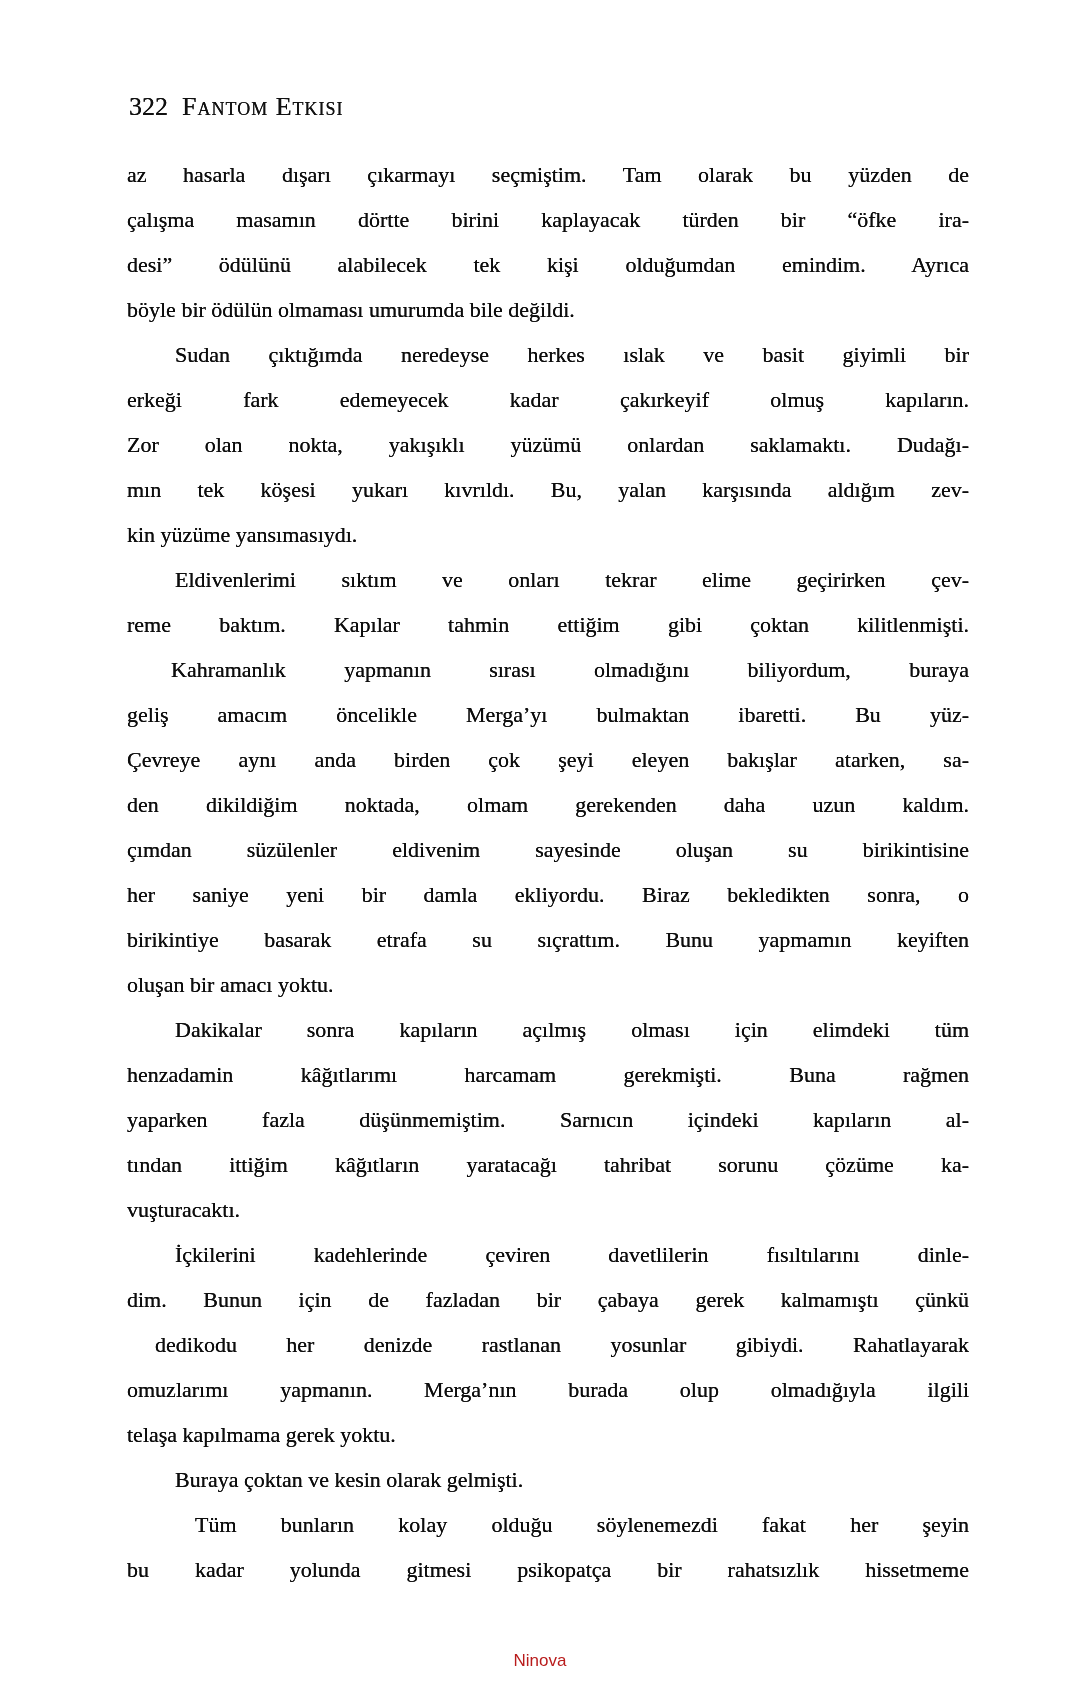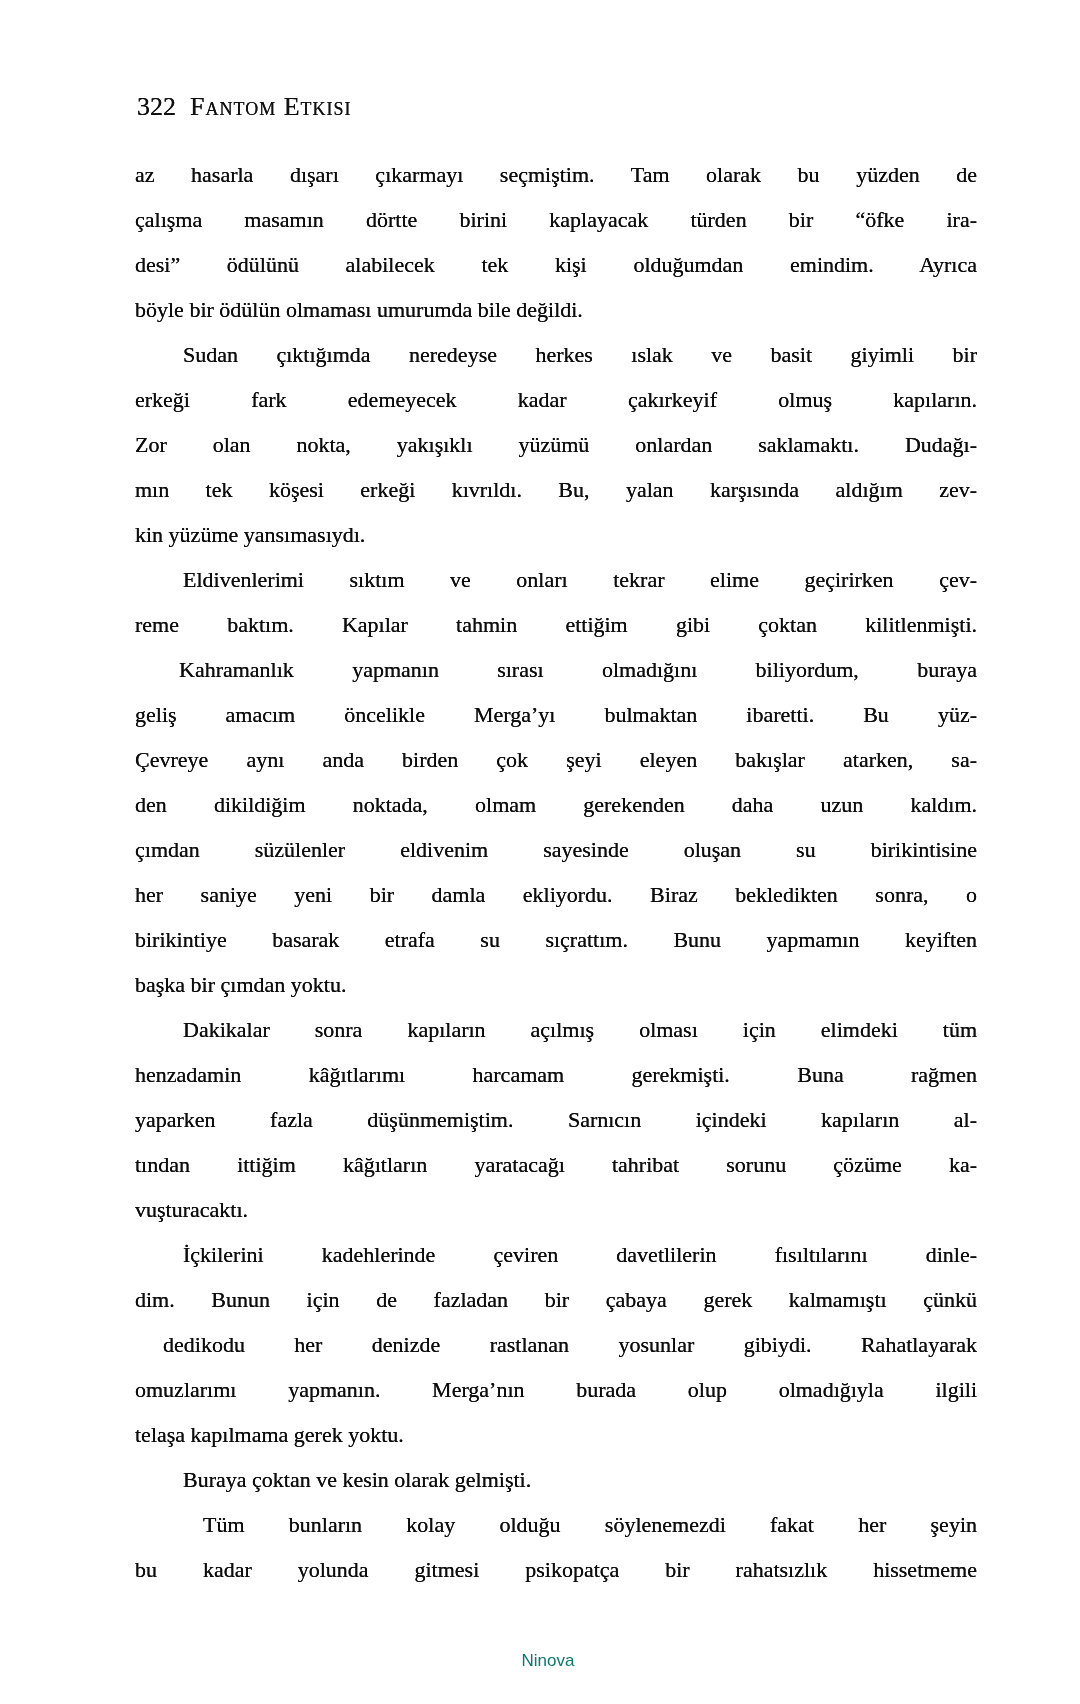--- a/index.html
+++ b/index.html
@@ -9,21 +9,21 @@
   }
   body {
     width: 1080px;
     height: 1704px;
     position: relative;
     overflow: hidden;
     color: #0d0d0d;
   }
   .page {
     position: absolute;
-    left: 8px;
+    left: 0;
     top: 0;
     width: 1060px;
     height: 1704px;
     background: #ffffff;
   }
   .running-head {
     position: absolute;
     left: 129px;
     top: 92px;
     height: 30px;
@@ -69,52 +69,52 @@
   }
   .footer-publisher {
     position: absolute;
     left: 0;
     width: 1080px;
     top: 1650px;
     text-align: center;
     font-family: "Liberation Sans", sans-serif;
     font-size: 17px;
     line-height: 22px;
-    color: #0f766e;
+    color: #b91c1c;
   }
 </style>
 </head>
 <body>
 
 <div class="page">
 
   <div class="running-head">
     <span class="page-number">322</span><span class="book-title">Fantom Etkisi</span>
   </div>
 
   <div class="body-text">
     <span class="line" style="white-space: nowrap;"><span style="white-space: nowrap; word-spacing: 0px;">az hasarla dışarı çıkarmayı seçmiştim. Tam olarak bu yüzden de</span></span>
     <span class="line" style="white-space: nowrap;"><span style="white-space: nowrap; word-spacing: 0px;">çalışma masamın dörtte birini kaplayacak türden bir “öfke ira-</span></span>
     <span class="line" style="white-space: nowrap;"><span style="white-space: nowrap; word-spacing: 0px;">desi” ödülünü alabilecek tek kişi olduğumdan emindim. Ayrıca</span></span>
     <span class="line end">böyle bir ödülün olmaması umurumda bile değildi.</span>
     <span class="line indent" style="white-space: nowrap;"><span style="white-space: nowrap; word-spacing: 0px;">Sudan çıktığımda neredeyse herkes ıslak ve basit giyimli bir</span></span>
     <span class="line" style="white-space: nowrap;"><span style="white-space: nowrap; word-spacing: 0px;">erkeği fark edemeyecek kadar çakırkeyif olmuş kapıların.</span></span>
     <span class="line" style="white-space: nowrap;"><span style="white-space: nowrap; word-spacing: 0px;">Zor olan nokta, yakışıklı yüzümü onlardan saklamaktı. Dudağı-</span></span>
-    <span class="line" style="white-space: nowrap;"><span style="white-space: nowrap; word-spacing: 0px;">mın tek köşesi erkeği kıvrıldı. Bu, yalan karşısında aldığım zev-</span></span>
+    <span class="line" style="white-space: nowrap;"><span style="white-space: nowrap; word-spacing: 0px;">mın tek köşesi yukarı kıvrıldı. Bu, yalan karşısında aldığım zev-</span></span>
     <span class="line end">kin yüzüme yansımasıydı.</span>
     <span class="line indent" style="white-space: nowrap;"><span style="white-space: nowrap; word-spacing: 0px;">Eldivenlerimi sıktım ve onları tekrar elime geçirirken çev-</span></span>
     <span class="line" style="white-space: nowrap;"><span style="white-space: nowrap; word-spacing: 0px;">reme baktım. Kapılar tahmin ettiğim gibi çoktan kilitlenmişti.</span></span>
     <span class="line" style="white-space: nowrap; margin-left: 44px;"><span style="white-space: nowrap; word-spacing: 0px;">Kahramanlık yapmanın sırası olmadığını biliyordum, buraya</span></span>
     <span class="line" style="white-space: nowrap;"><span style="white-space: nowrap; word-spacing: 0px;">geliş amacım öncelikle Merga’yı bulmaktan ibaretti. Bu yüz-</span></span>
     <span class="line" style="white-space: nowrap;"><span style="white-space: nowrap; word-spacing: 0px;">Çevreye aynı anda birden çok şeyi eleyen bakışlar atarken, sa-</span></span>
     <span class="line" style="white-space: nowrap;"><span style="white-space: nowrap; word-spacing: 0px;">den dikildiğim noktada, olmam gerekenden daha uzun kaldım.</span></span>
     <span class="line" style="white-space: nowrap;"><span style="white-space: nowrap; word-spacing: 0px;">çımdan süzülenler eldivenim sayesinde oluşan su birikintisine</span></span>
     <span class="line" style="white-space: nowrap;"><span style="white-space: nowrap; word-spacing: 0px;">her saniye yeni bir damla ekliyordu. Biraz bekledikten sonra, o</span></span>
     <span class="line" style="white-space: nowrap;"><span style="white-space: nowrap; word-spacing: 0px;">birikintiye basarak etrafa su sıçrattım. Bunu yapmamın keyiften</span></span>
-    <span class="line end">başka bir çımdan yoktu.</span>
+    <span class="line end">oluşan bir amacı yoktu.</span>
     <span class="line indent" style="white-space: nowrap;"><span style="white-space: nowrap; word-spacing: 0px;">Dakikalar sonra kapıların açılmış olması için elimdeki tüm</span></span>
     <span class="line" style="white-space: nowrap;"><span style="white-space: nowrap; word-spacing: 0px;">henzadamin kâğıtlarımı harcamam gerekmişti. Buna rağmen</span></span>
     <span class="line" style="white-space: nowrap;"><span style="white-space: nowrap; word-spacing: 0px;">yaparken fazla düşünmemiştim. Sarnıcın içindeki kapıların al-</span></span>
     <span class="line" style="white-space: nowrap;"><span style="white-space: nowrap; word-spacing: 0px;">tından ittiğim kâğıtların yaratacağı tahribat sorunu çözüme ka-</span></span>
     <span class="line end">vuşturacaktı.</span>
     <span class="line indent" style="white-space: nowrap;"><span style="white-space: nowrap; word-spacing: 0px;">İçkilerini kadehlerinde çeviren davetlilerin fısıltılarını dinle-</span></span>
     <span class="line" style="white-space: nowrap;"><span style="white-space: nowrap; word-spacing: 0px;">dim. Bunun için de fazladan bir çabaya gerek kalmamıştı çünkü</span></span>
     <span class="line" style="white-space: nowrap; margin-left: 28px;"><span style="white-space: nowrap; word-spacing: 0px;">dedikodu her denizde rastlanan yosunlar gibiydi. Rahatlayarak</span></span>
     <span class="line" style="white-space: nowrap;"><span style="white-space: nowrap; word-spacing: 0px;">omuzlarımı yapmanın. Merga’nın burada olup olmadığıyla ilgili</span></span>
     <span class="line end">telaşa kapılmama gerek yoktu.</span>

